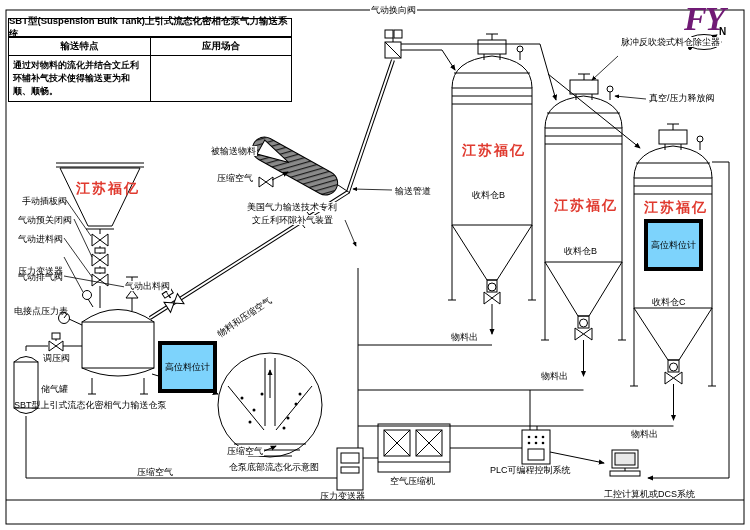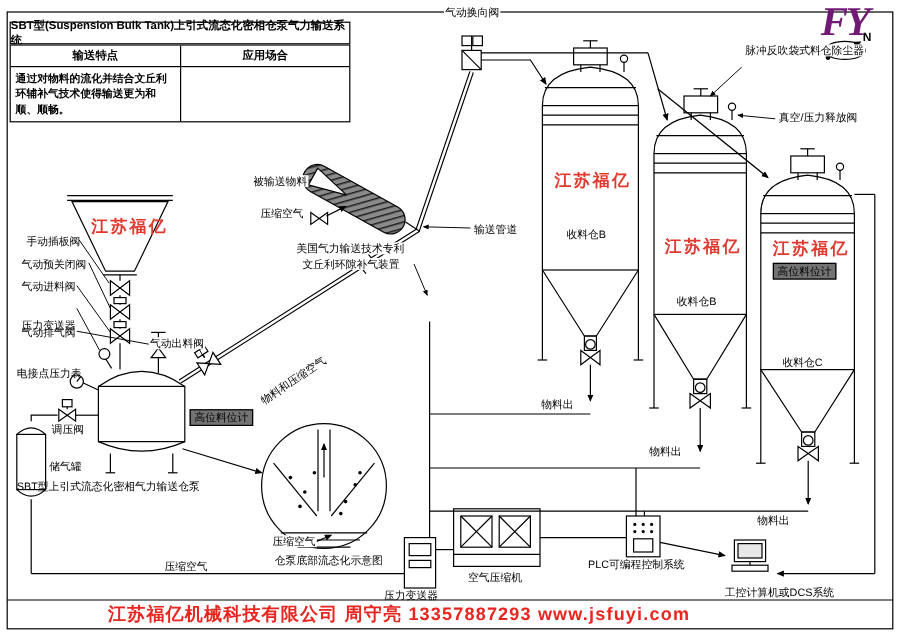--- a/index.html
+++ b/index.html
@@ -1,21 +1,21 @@
 <!DOCTYPE html>
 <html><head>
 <meta charset="utf-8">
 <style>
   *{margin:0;padding:0;box-sizing:border-box}
   html,body{background:#9a9a9a}
   .stage{position:relative;width:750px;height:530px;background:#fff;font-family:"Liberation Sans",sans-serif;overflow:hidden}
   svg.canvas{position:absolute;left:0;top:0;z-index:1}
   .lbl{position:absolute;font-size:9px;line-height:1.15;color:#000;white-space:nowrap;z-index:2}
   .bg{background:#fff;padding:0 1px}
-  .boxed{border:1px solid #000000;background:#737373;padding:1px 3px}
+  .boxed{border:4px solid #000000;background:#7dd3fc;padding:17px 3px}
   .wm{color:#e03a2f;font-weight:bold;font-size:14px;letter-spacing:2px;z-index:2;position:absolute}
   .rot{transform:rotate(-34deg);transform-origin:center}
   .title-box{position:absolute;left:8px;top:18px;width:284px;height:19px;border:1px solid #000;display:flex;align-items:center;justify-content:center;font-size:9.5px;font-weight:bold;background:#fff;z-index:2}
   .spec{position:absolute;left:8px;top:37px;width:284px;border:1px solid #000;display:grid;grid-template-columns:142px 1fr;background:#fff;font-weight:bold;z-index:2}
   .spec .hd{border-bottom:1px solid #000;text-align:center;font-size:9.5px;padding:2px 0}
   .spec .c1{border-right:1px solid #000}
   .spec .bd{font-size:9px;padding:3px 4px;white-space:pre-line;line-height:1.45}
   .logo{position:absolute;left:684px;top:0;color:#701a75;font-family:"Liberation Serif",serif;font-style:italic;font-weight:bold;font-size:34px;letter-spacing:-2px;z-index:2}
   .compass-n{position:absolute;left:719px;top:26px;font-size:10px;font-weight:bold;z-index:2}
   .footer{position:absolute;left:0;top:501px;width:750px;height:23px;display:flex;align-items:center;padding-left:90px;color:#e8251f;font-weight:bold;font-size:15px;letter-spacing:1px;z-index:2}
@@ -356,14 +356,13 @@
   <div class="lbl" style="left:320px;top:491px">压力变送器</div>
   <div class="lbl" style="left:390px;top:476px">空气压缩机</div>
   <div class="lbl" style="left:490px;top:465px">PLC可编程控制系统</div>
   <div class="lbl" style="left:604px;top:489px">工控计算机或DCS系统</div>
 
   <div class="wm" style="left:76px;top:180px">江苏福亿</div>
   <div class="wm" style="left:462px;top:142px">江苏福亿</div>
   <div class="wm" style="left:554px;top:197px">江苏福亿</div>
   <div class="wm" style="left:644px;top:199px">江苏福亿</div>
 
-  <div class="footer">江苏福亿机械科技有限公司  周守亮  13357887293      www.jsfuyi.com</div>
 </div>
 
 </body></html>

